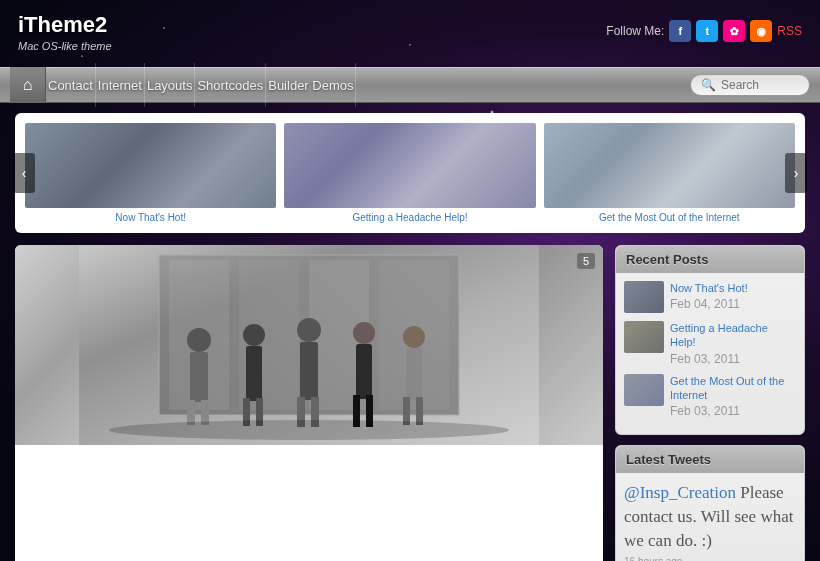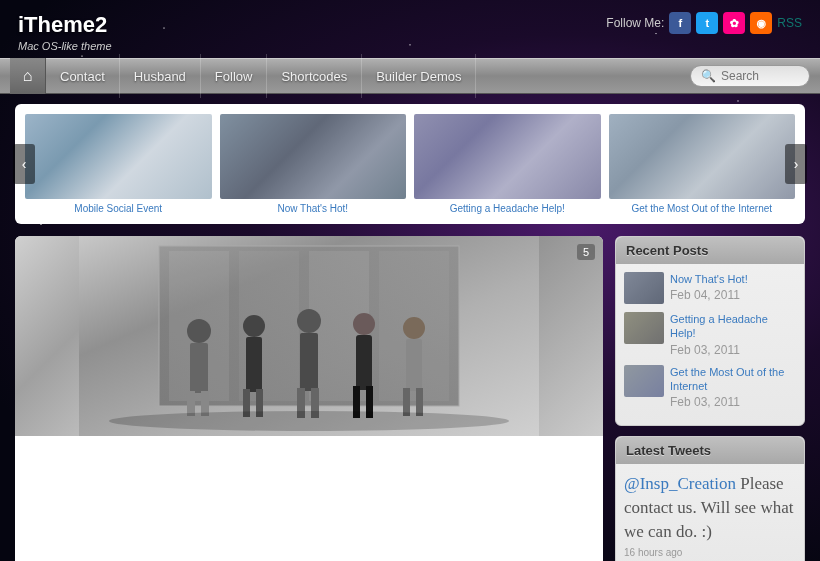--- a/index.html
+++ b/index.html
@@ -37,42 +37,42 @@
         radial-gradient(1px 1px at 5% 40%, white 0%, transparent 100%),
         radial-gradient(1px 1px at 45% 35%, white 0%, transparent 100%),
         radial-gradient(2px 2px at 60% 20%, white 0%, transparent 100%),
         radial-gradient(1px 1px at 85% 45%, white 0%, transparent 100%);
     }
 
     
     .header {
       position: relative;
       z-index: 10;
-      padding: 12px 18px 6px 18px;
+      padding: 12px 18px 15px 18px;
       display: flex;
       justify-content: space-between;
       align-items: flex-start;
     }
     .site-title {
       color: #fff;
       font-size: 22px;
       font-weight: bold;
       text-shadow: 0 1px 3px rgba(0,0,0,0.8);
     }
     .site-tagline {
       color: #ccc;
       font-size: 11px;
       font-style: italic;
       margin-top: 2px;
     }
     .follow-section {
       display: flex;
       align-items: center;
       gap: 5px;
-      margin-top: 0;
+      margin-top: 8px;
     }
     .follow-label {
       color: #ccc;
       font-size: 12px;
     }
     .social-icon {
       width: 22px;
       height: 22px;
       border-radius: 4px;
       display: flex;
@@ -81,21 +81,21 @@
       font-size: 11px;
       font-weight: bold;
       color: white;
       cursor: pointer;
     }
     .social-fb { background: #3b5998; }
     .social-tw { background: #1da1f2; }
     .social-fl { background: #ff0084; }
     .social-rss { background: #f60; border-radius: 4px; }
     .rss-text {
-      color: #0f766e;
+      color: #ef4444;
       font-size: 12px;
       cursor: pointer;
     }
 
     
     .navbar {
       position: relative;
       z-index: 10;
       background: linear-gradient(to bottom, #b0b0b0 0%, #888 50%, #999 100%);
       border-top: 1px solid #ccc;
@@ -114,21 +114,21 @@
       display: flex;
       align-items: center;
       justify-content: center;
       font-size: 16px;
       cursor: pointer;
       border-right: 1px solid #555;
     }
     .nav-item {
       color: #f0f0f0;
       font-size: 13px;
-      padding: 0 14px;
+      padding: 0 2px;
       height: 44px;
       display: flex;
       align-items: center;
       cursor: pointer;
       border-right: 1px solid rgba(255,255,255,0.2);
       text-shadow: 0 1px 2px rgba(0,0,0,0.5);
     }
     .nav-spacer { flex: 1; }
     .search-box {
       background: linear-gradient(to bottom, #e0e0e0, #f5f5f5);
@@ -328,40 +328,36 @@
     <div class="social-icon social-tw">t</div>
     <div class="social-icon social-fl" style="background:#ff0084;">✿</div>
     <div class="social-icon social-rss">◉</div>
     <span class="rss-text">RSS</span>
   </div>
 </div>
 
 <div class="navbar">
   <div class="nav-home">⌂</div>
   <div class="nav-item">Contact</div>
-  <div class="nav-item">Husband</div>
-  <div class="nav-item">Follow</div>
+  <div class="nav-item">Internet</div>
+  <div class="nav-item">Layouts</div>
   <div class="nav-item">Shortcodes</div>
   <div class="nav-item">Builder Demos</div>
   <div class="nav-spacer"></div>
   <div class="search-box">
     <span class="search-icon-char">🔍</span>
     <input class="search-input" type="text" placeholder="Search" style="">
   </div>
 </div>
 
 <div class="main-area">
 
   <div class="slideshow-container">
     <button class="slide-nav-btn slide-prev">‹</button>
     <div class="slideshow-inner">
-      <div class="slide-item">
-        <div class="slide-img img-mobile"></div>
-        <div class="slide-caption">Mobile Social Event</div>
-      </div>
       <div class="slide-item">
         <div class="slide-img img-hot"></div>
         <div class="slide-caption">Now That's Hot!</div>
       </div>
       <div class="slide-item">
         <div class="slide-img img-headache"></div>
         <div class="slide-caption">Getting a Headache Help!</div>
       </div>
       <div class="slide-item">
         <div class="slide-img img-internet"></div>

